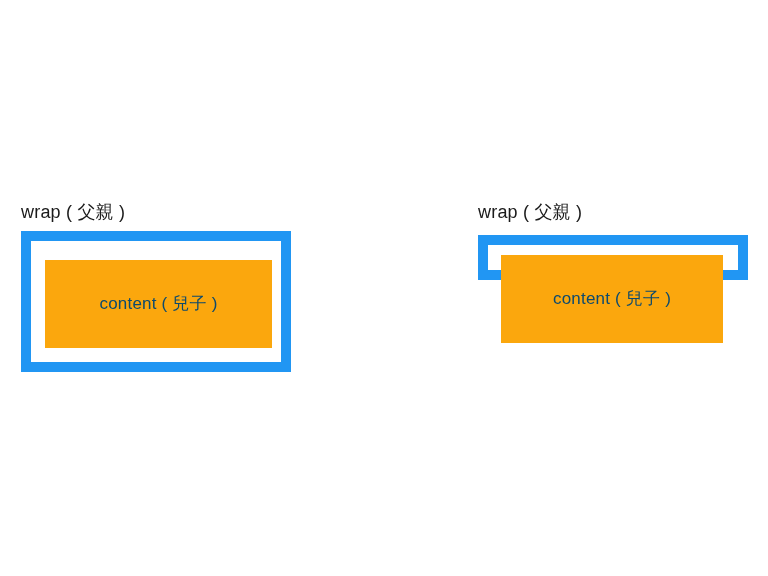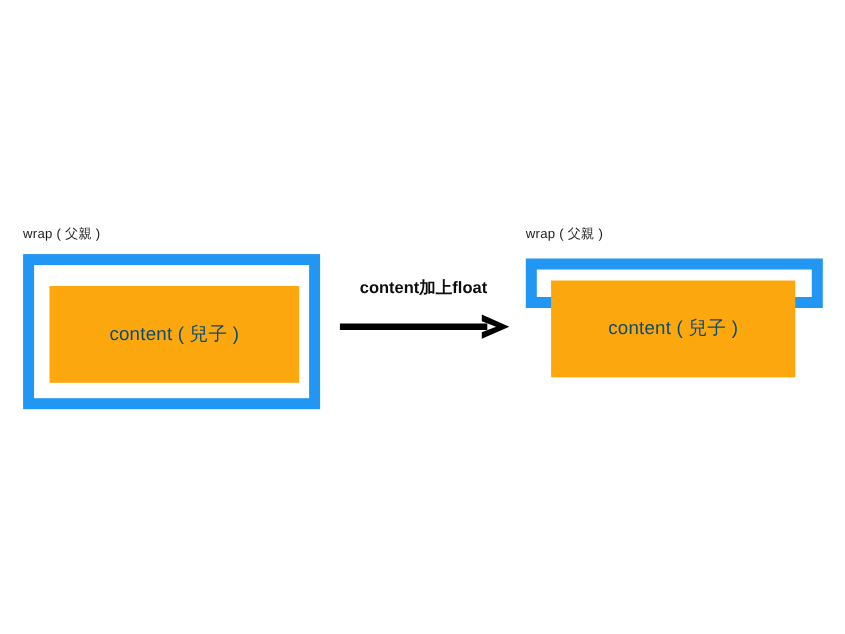--- a/index.html
+++ b/index.html
@@ -17,21 +17,21 @@
   .canvas {
     position: relative;
     width: 768px;
     height: 576px;
     background: #ffffff;
   }
 
   
   .wrap-label {
     position: absolute;
-    font-size: 12px;
+    font-size: 18px;
     line-height: 22px;
     color: #1a1a1a;
     white-space: nowrap;
     letter-spacing: 0.2px;
   }
 
   
   .fig-left {
     position: absolute;
     left: 0;
@@ -143,30 +143,20 @@
     <div class="wrap-label">wrap ( 父親 )</div>
 
     <div class="wrap-box-normal"></div>
 
     <div class="content-box-normal">
       <span class="content-text">content ( 兒子 )</span>
     </div>
 
   </div>
 
-  <div class="transition">
-
-    <div class="transition-label">content加上float</div>
-
-    <svg class="transition-arrow" viewBox="0 0 158 26">
-      <line x1="2" y1="13" x2="136" y2="13" stroke="#000000" stroke-width="6"></line>
-      <polygon points="131,2 156,13 131,24 131,18 144,13 131,8" fill="#000000"></polygon>
-    </svg>
-
-  </div>
 
   <div class="fig-right">
 
     <div class="wrap-label">wrap ( 父親 )</div>
 
     <div class="wrap-box-collapsed"></div>
 
     <div class="content-box-floated">
       <span class="content-text">content ( 兒子 )</span>
     </div>

